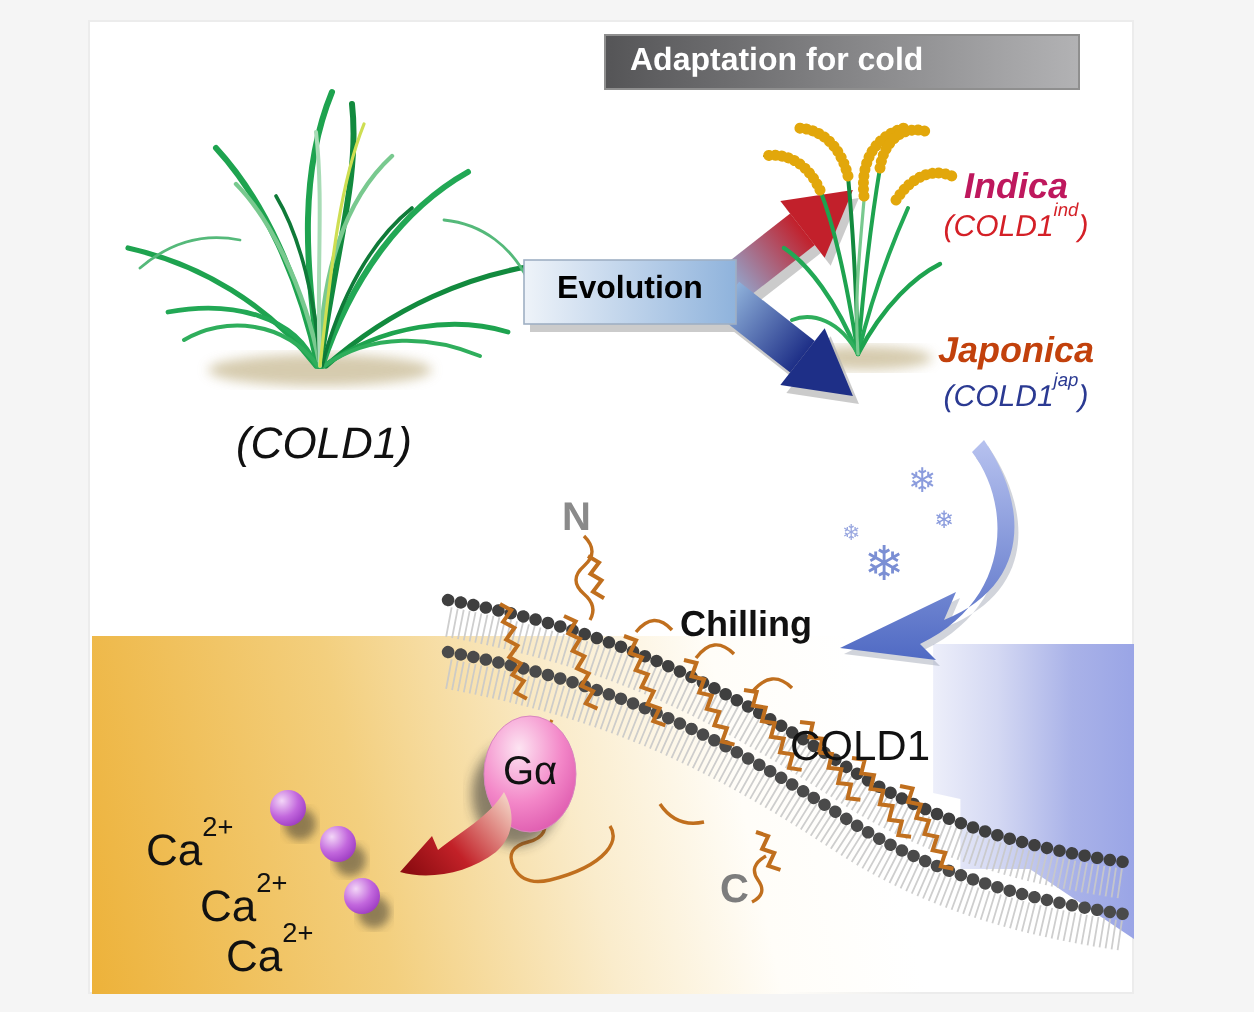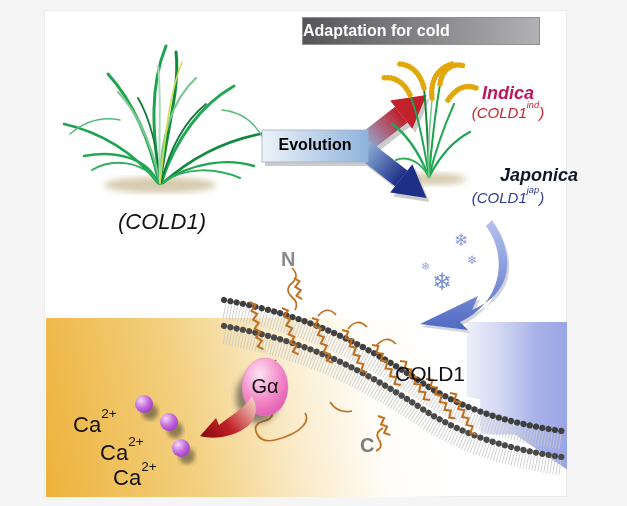--- a/index.html
+++ b/index.html
@@ -14,30 +14,30 @@
   .extracellular{position:absolute;left:443px;top:322px;width:124px;height:152px;
          background:linear-gradient(90deg,rgba(255,255,255,0) 0%,
                     rgba(176,184,233,.55) 45%,#a9b2e8 75%,#9aa5e6 100%);
          clip-path:polygon(19% 0,100% 0,100% 97%,58% 74%,30% 74%,30% 51%,19% 49%);}
   svg.art{position:absolute;left:0;top:0;pointer-events:none;}
   .lbl{position:absolute;color:#111;white-space:nowrap;}
   .hdr{position:absolute;left:302px;top:17px;width:238px;height:28px;
        background:linear-gradient(90deg,#555557,#b2b2b4);
        border:1px solid #8f8f8f;box-sizing:border-box;
        color:#ffffff;font-weight:bold;font-size:16px;line-height:26px;
-       }
+       padding-left:12px;}
   .sci{font-style:italic;}
   .bold{font-weight:bold;}
   .ctr{text-align:center;}
   .oryza-name{left:62px;top:186px;width:200px;font-size:18px;}
   .oryza-gene{left:62px;top:209px;width:200px;font-size:22px;}
   .evo{left:266px;top:136px;width:98px;font-size:16px;color:#000;}
   .indica-name{left:448px;top:83px;width:120px;font-size:18px;color:#be185d;}
   .indica-gene{left:438px;top:104px;width:140px;font-size:15px;color:#d42027;}
-  .japonica-name{left:438px;top:165px;width:140px;font-size:18px;color:#0f172a;text-align:right;}
+  .japonica-name{left:438px;top:165px;width:140px;font-size:18px;color:#c2410c;}
   .japonica-gene{left:432px;top:189px;width:152px;font-size:15px;color:#2b3a92;}
   .chilling{left:340px;top:302px;font-size:18px;}
   .cold1{left:395px;top:362px;font-size:21px;}
   .nterm{left:281px;top:248px;font-size:20px;color:#8a8a8a;}
   .cterm{left:360px;top:434px;font-size:20px;color:#7d7d7d;}
   .ga{left:243px;top:375px;width:44px;font-size:20px;}
   .ca{font-size:22px;}
   .ca1{left:73px;top:412px;} .ca2{left:100px;top:440px;} .ca3{left:113px;top:465px;}
   sup{font-size:0.62em;position:relative;top:-0.45em;}
 </style>
@@ -238,20 +238,21 @@
   <div class="lbl ctr sci bold indica-name">Indica</div>
   <div class="lbl ctr sci indica-gene">
     <span>(COLD1</span><sup>ind</sup><span>)</span>
   </div>
 
   <div class="lbl ctr sci bold japonica-name">Japonica</div>
   <div class="lbl ctr sci japonica-gene">
     <span>(COLD1</span><sup>jap</sup><span>)</span>
   </div>
 
+  <div class="lbl bold chilling">Chilling</div>
   <div class="lbl cold1">COLD1</div>
   <div class="lbl bold nterm">N</div>
   <div class="lbl bold cterm">C</div>
   <div class="lbl ctr ga">Gα</div>
 
   <div class="lbl ca ca1">
     <span>Ca</span><sup>2+</sup>
   </div>
   <div class="lbl ca ca2">
     <span>Ca</span><sup>2+</sup>

